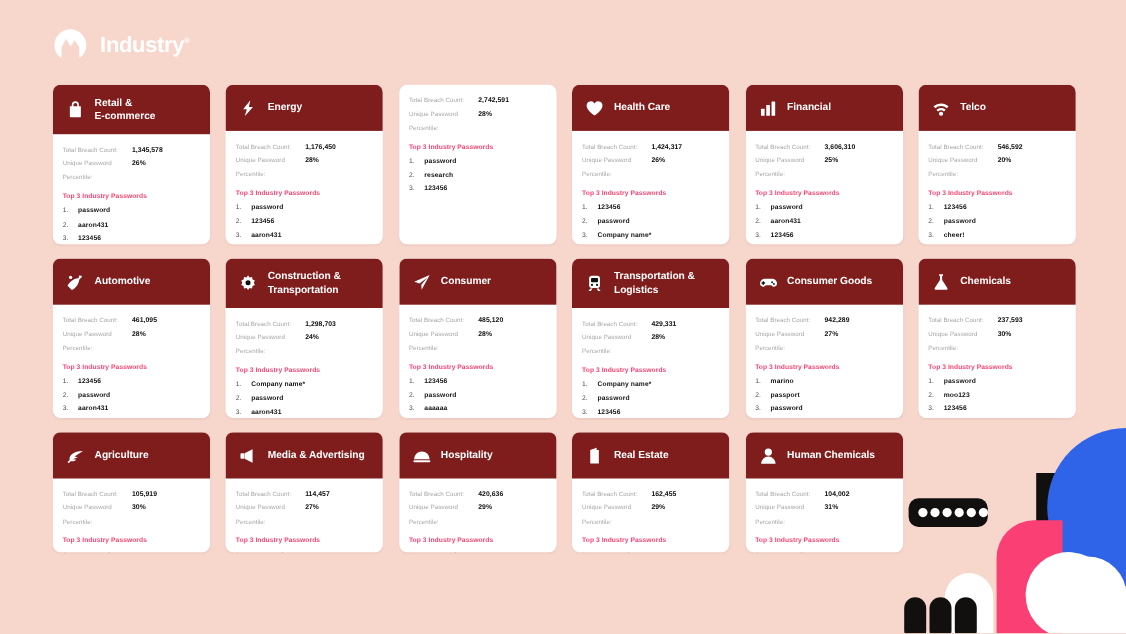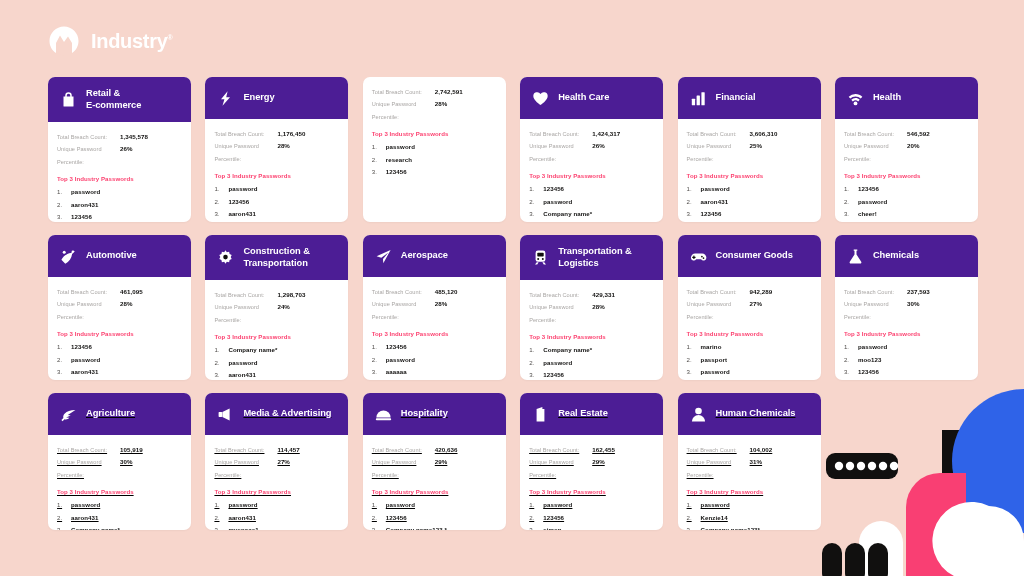--- a/index.html
+++ b/index.html
@@ -53,24 +53,24 @@
   .card {
     background: #ffffff;
     border-radius: 7px;
     overflow: hidden;
     display: flex;
     flex-direction: column;
     box-shadow: 0 1px 2px rgba(0,0,0,0.04);
   }
   .card.h1 { height: 145px; }
   .card.h2 { height: 145px; }
-  .card.h3 { height: 137px; text-decoration: underline; }
+  .card.h3 { height: 109px; }
 
   .card-head {
-    background: #4c1d95;
+    background: #7f1d1d;
     height: 42px;
     display: flex;
     align-items: center;
     gap: 9px;
     padding: 0 10px 0 12px;
     flex: 0 0 auto;
   }
   .card-head.tall { height: 45px; }
   .card-icon {
     width: 17px; height: 17px;
@@ -361,21 +361,21 @@
       <div class="card h1">
         <div class="card-head">
           <span class="card-icon">
             <svg viewBox="0 0 17 17" fill="#ffffff">
               <path d="M8.5 4.1c2.6 0 5 1 6.8 2.6l-1.5 1.7A8 8 0 0 0 8.5 6.4 8 8 0 0 0 3.2 8.4L1.7 6.7A10.1 10.1 0 0 1 8.5 4.1z"></path>
               <path d="M8.5 8.1c1.6 0 3.1.6 4.2 1.6l-1.5 1.7a4.2 4.2 0 0 0-5.4 0L4.3 9.7A6.2 6.2 0 0 1 8.5 8.1z"></path>
               <circle cx="8.5" cy="13.4" r="1.9"></circle>
             </svg>
           </span>
           <span class="card-title">
-            <div>Health</div>
+            <div>Telco</div>
           </span>
         </div>
         <div class="card-body">
           <div class="stat-row">
             <span class="stat-label">Total Breach Count:</span>
             <span class="stat-value">546,592</span>
           </div>
           <div class="stat-row">
             <span class="stat-label">Unique Password Percentile:</span>
             <span class="stat-value">20%</span>
@@ -478,21 +478,21 @@
         </div>
       </div>
       <div class="card h2">
         <div class="card-head">
           <span class="card-icon">
             <svg viewBox="0 0 17 17" fill="#ffffff">
               <path d="M15.6 2 1.6 8.2l4.7 1.6 7.1-5.3-5.4 6.4.3 4.4z"></path>
             </svg>
           </span>
           <span class="card-title">
-            <div>Aerospace</div>
+            <div>Consumer</div>
           </span>
         </div>
         <div class="card-body">
           <div class="stat-row">
             <span class="stat-label">Total Breach Count:</span>
             <span class="stat-value">485,120</span>
           </div>
           <div class="stat-row">
             <span class="stat-label">Unique Password Percentile:</span>
             <span class="stat-value">28%</span>

